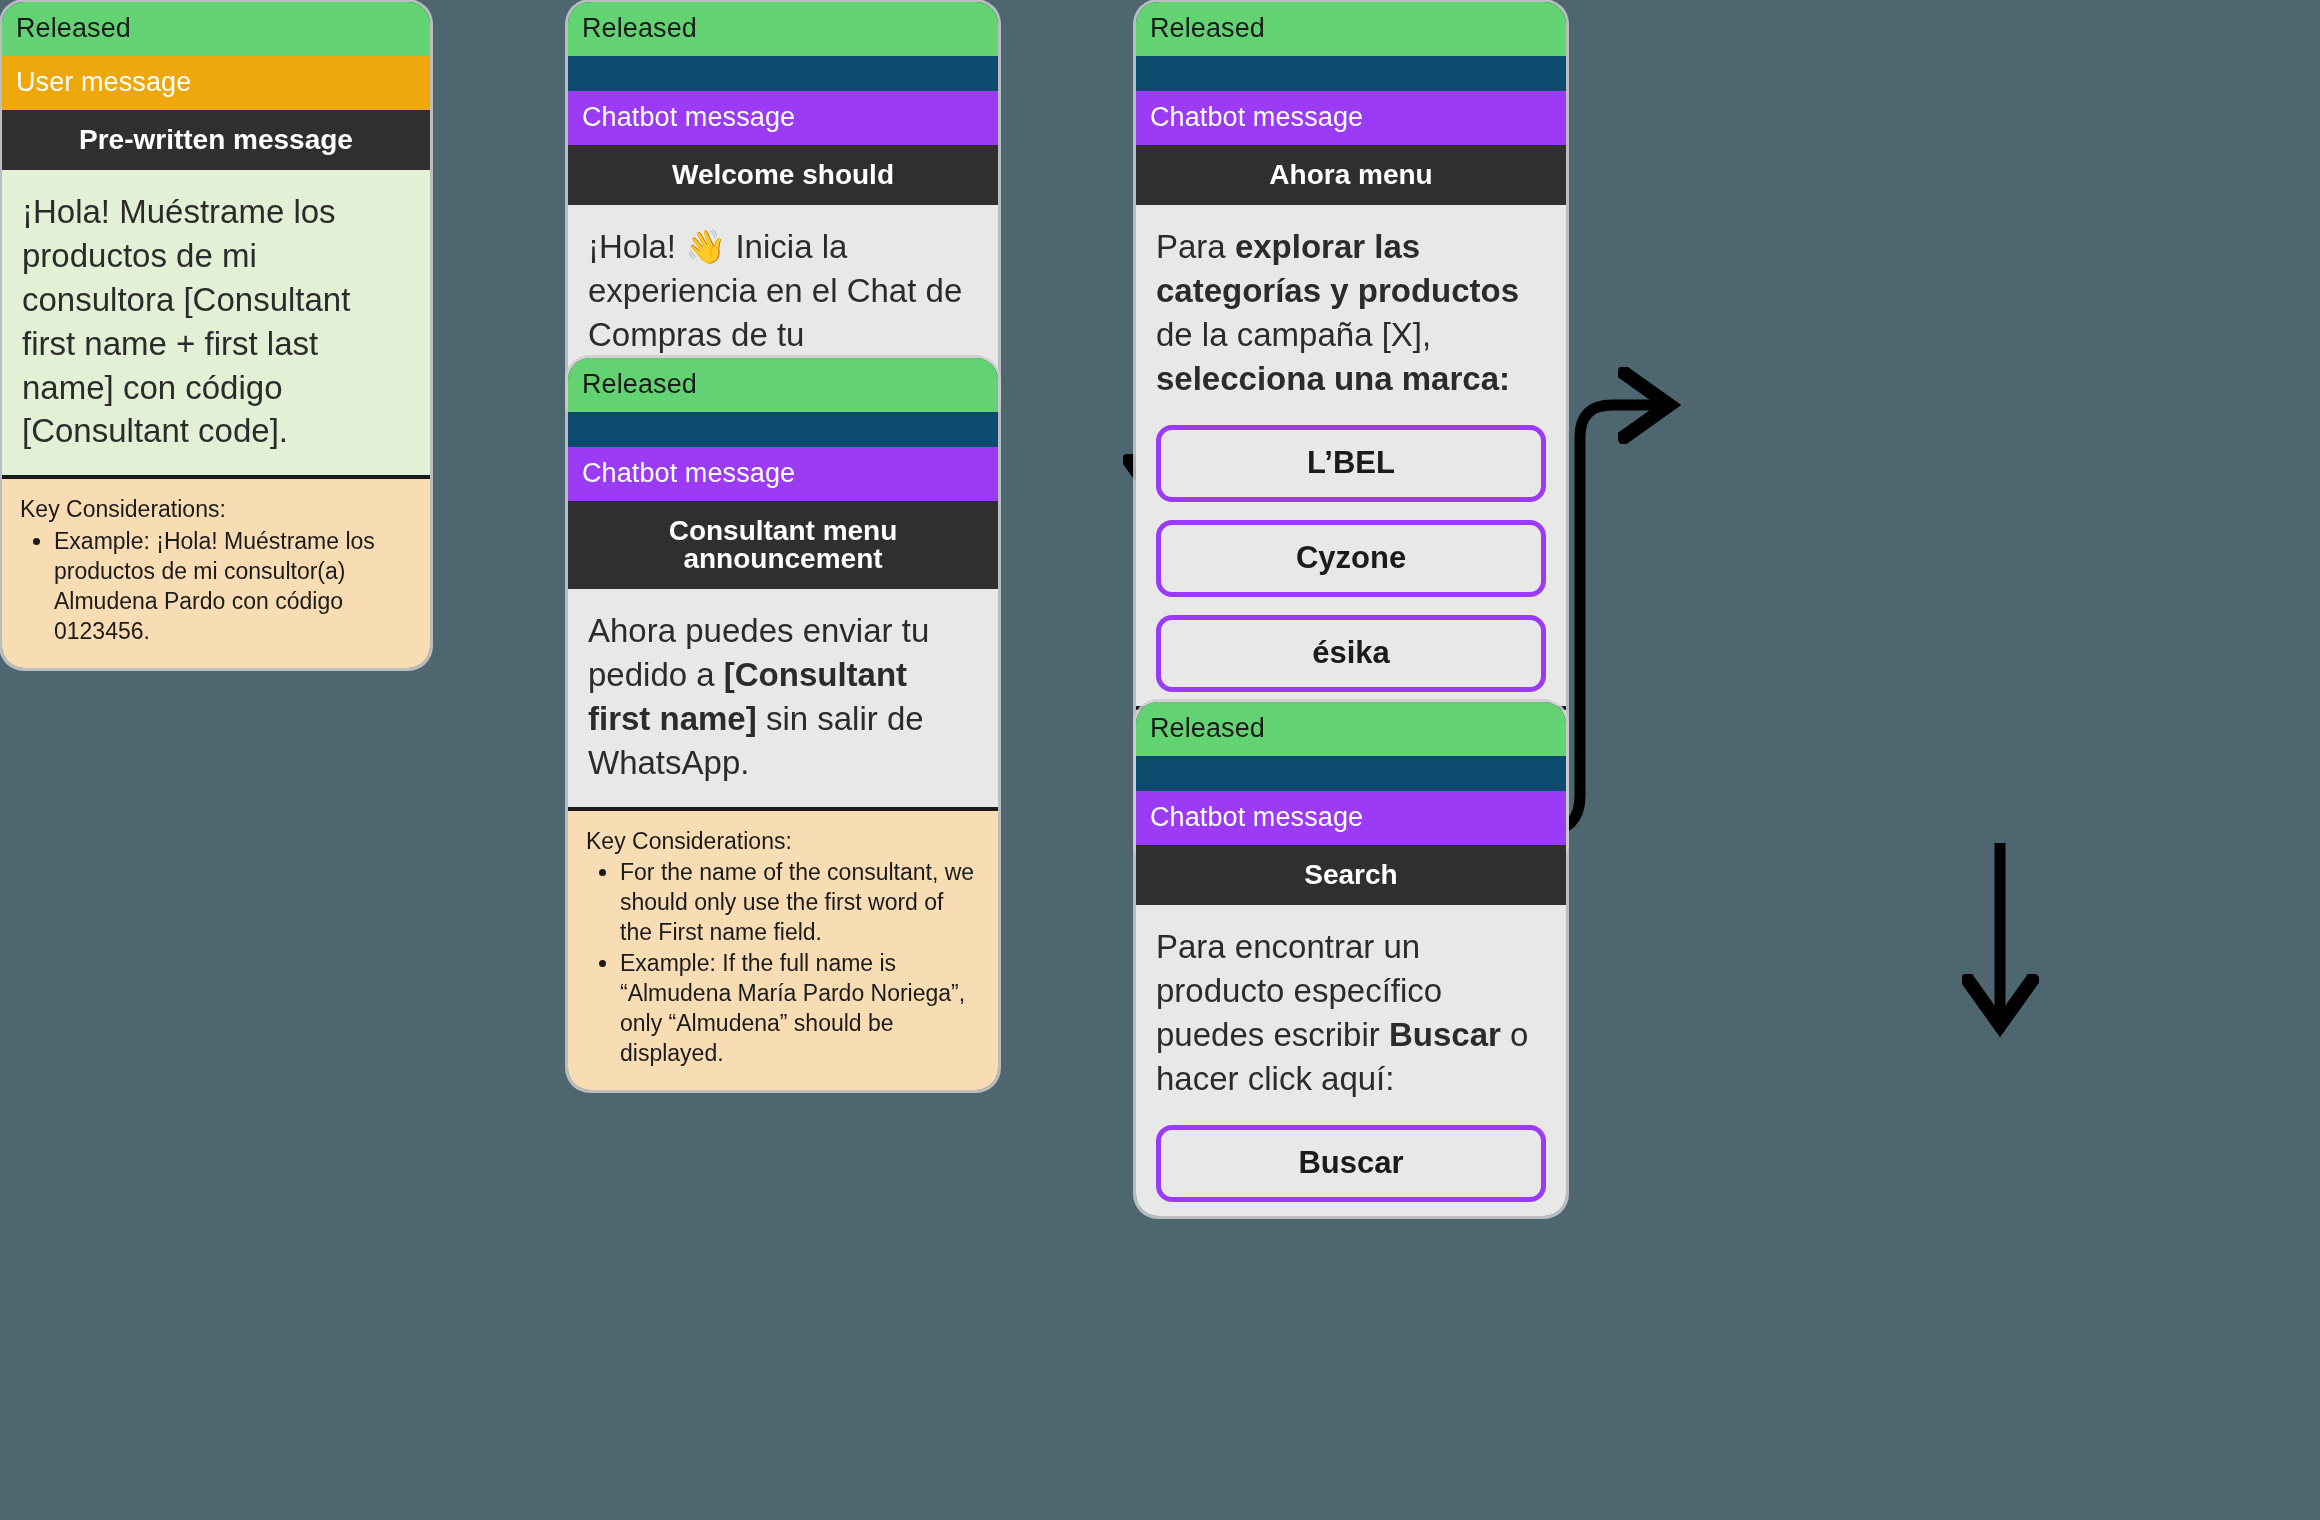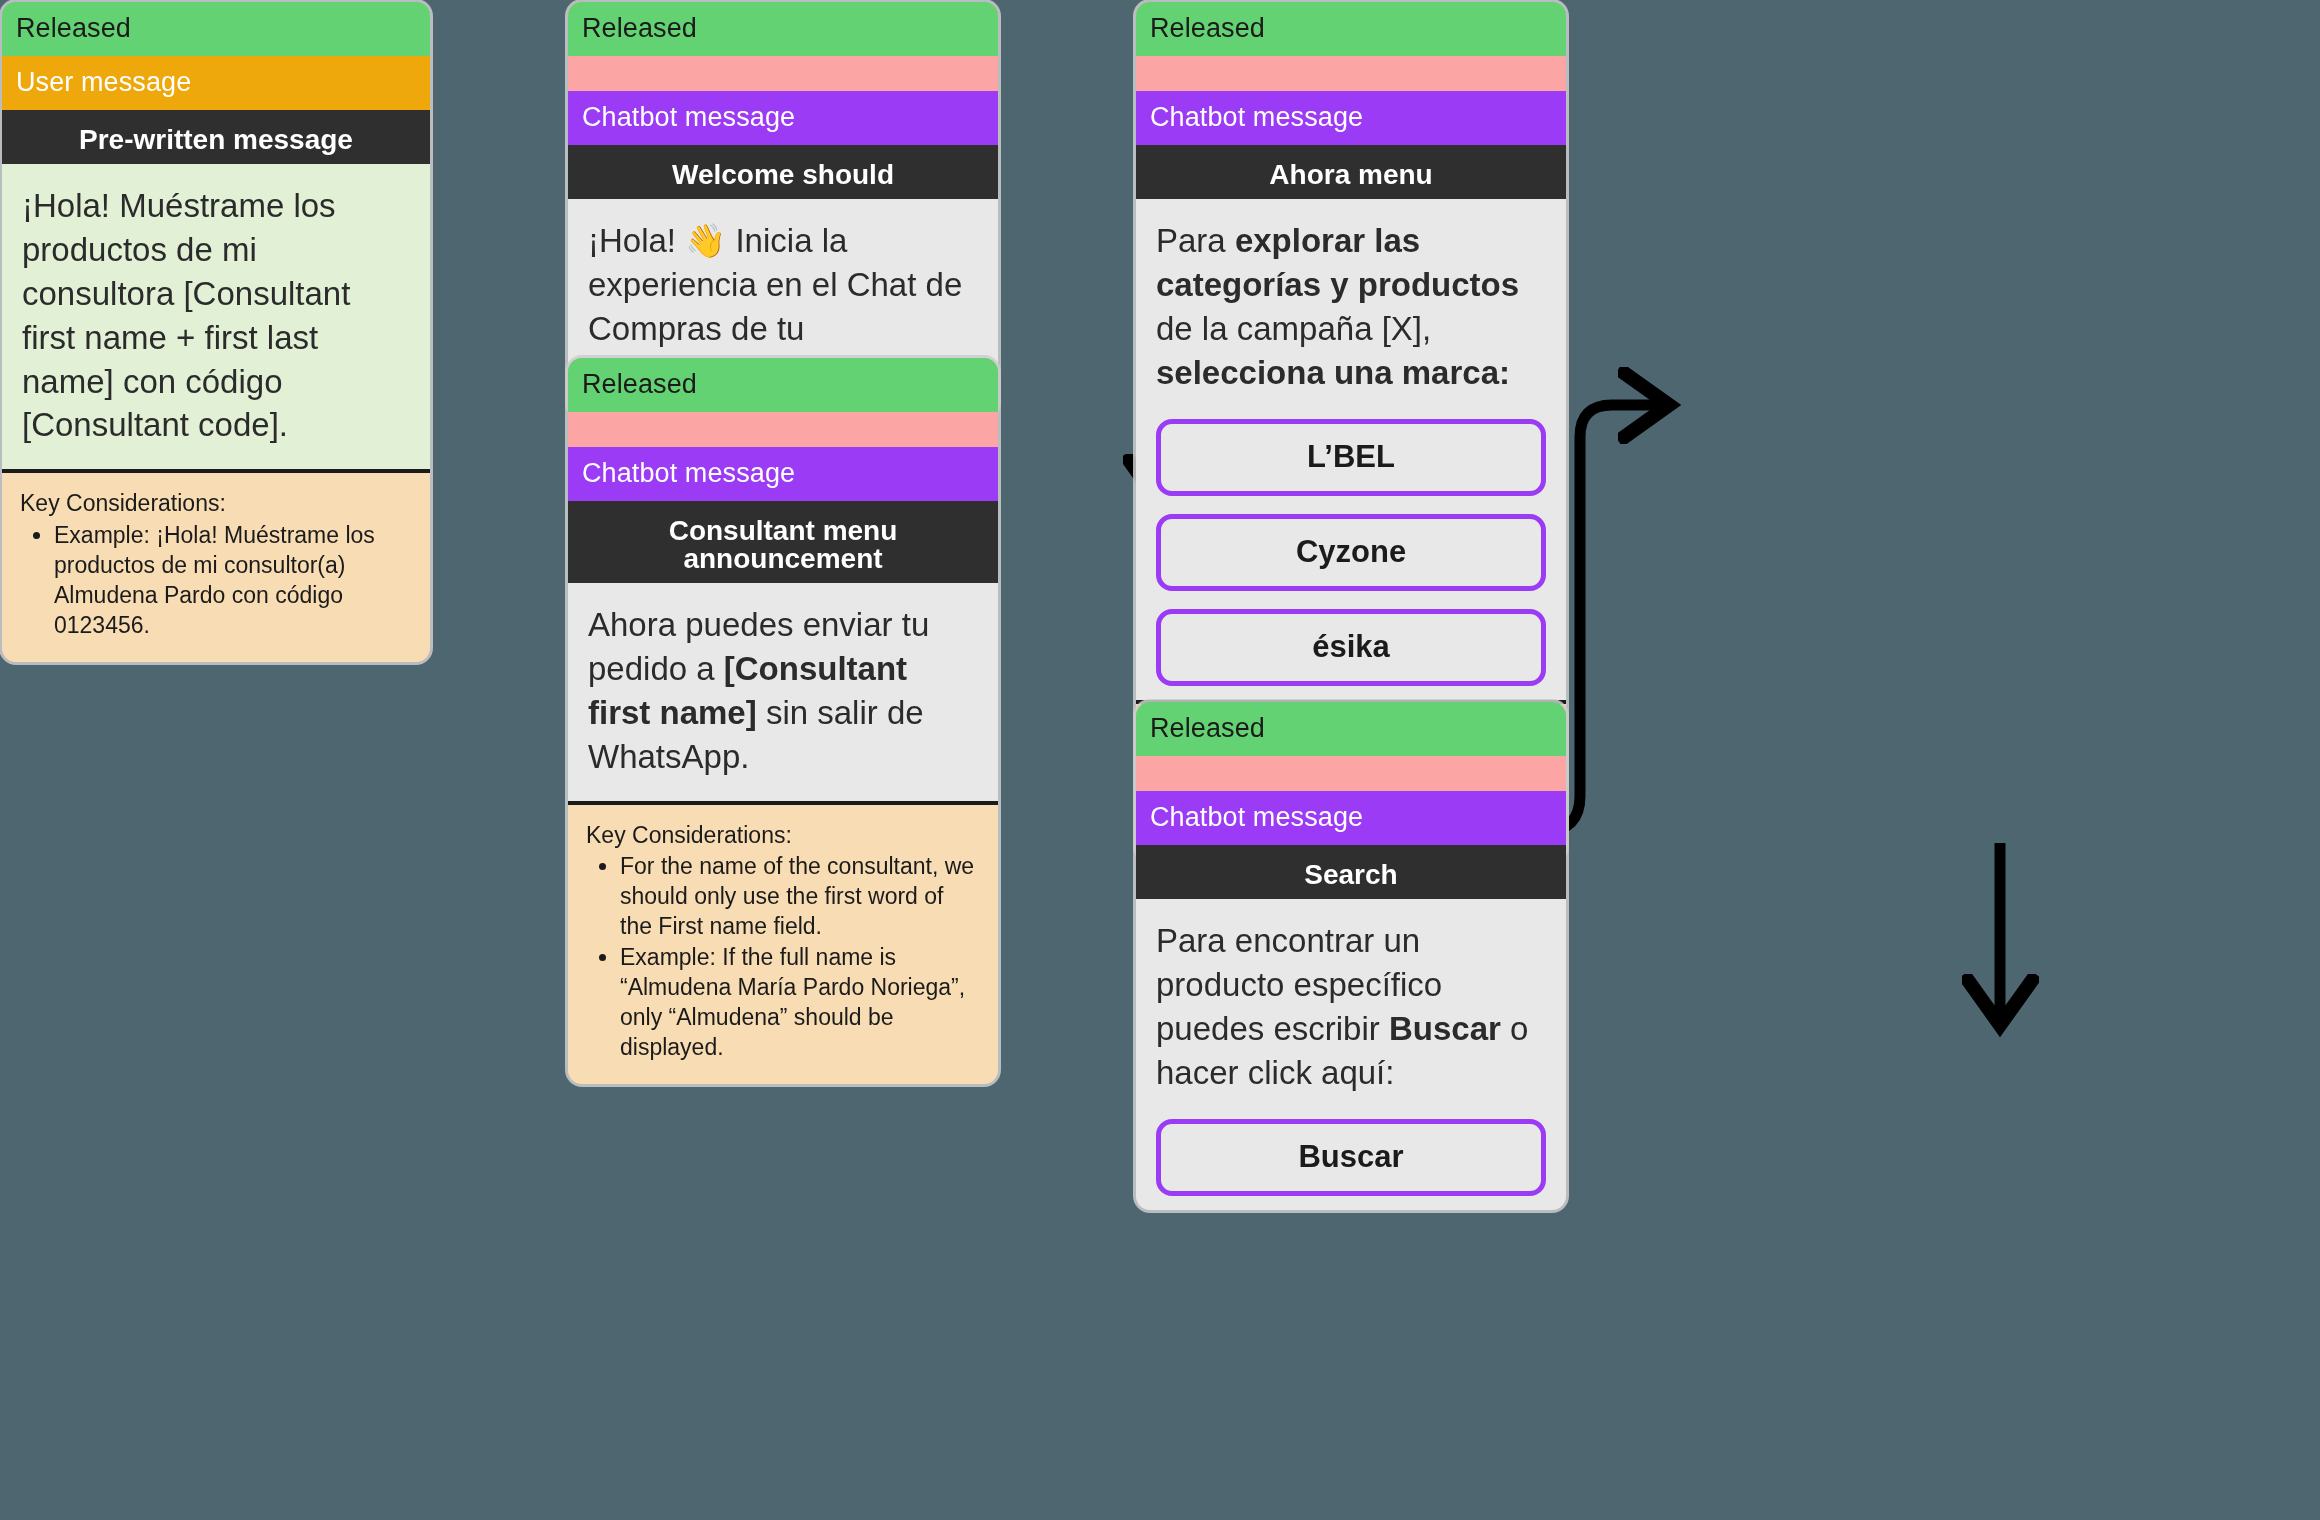--- a/index.html
+++ b/index.html
@@ -25,24 +25,24 @@
     position: absolute;
     left: 0; top: 0;
     width: 2320px;
     height: 1520px;
     pointer-events: none;
   }
 
   
   .card {
     position: absolute;
-    border-radius: 14px;
+    border-radius: 22px;
     overflow: hidden;
     box-shadow: 0 0 0 3px rgba(205,205,205,0.85);
-    background: #fca5a5;
+    background: #0c4a6e;
     display: flex;
     flex-direction: column;
   }
 
   .status-bar {
     background: #63d273;
     color: #1b1b1b;
     font-size: 27px;
     line-height: 1;
     padding: 13px 14px 14px 14px;
@@ -58,21 +58,21 @@
   }
   .kind-user   { background: #efa80b; }
   .kind-bot    { background: #9b3bf5; margin-top: 35px; }
 
   .title-bar {
     background: #2f2f2f;
     color: #ffffff;
     font-size: 28px;
     font-weight: bold;
     text-align: center;
-    padding: 16px 12px 10px 12px;
+    padding: 16px 12px 16px 12px;
     line-height: 1;
   }
 
   .body {
     font-size: 33px;
     line-height: 1.33;
     color: #2b2b2b;
     padding: 20px 33px 22px 20px;
   }
   .body-green { background: #e2f0d6; }

